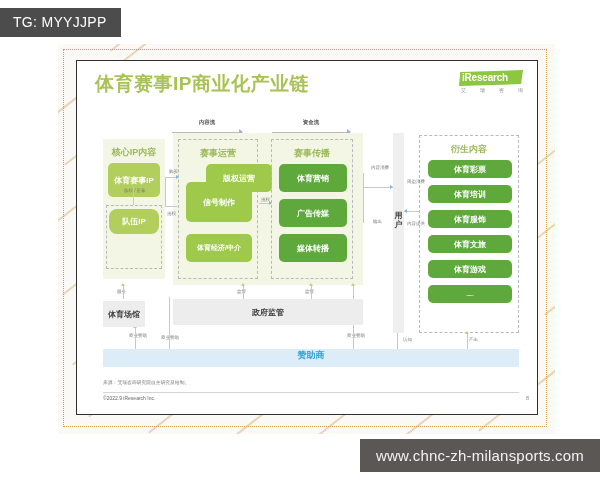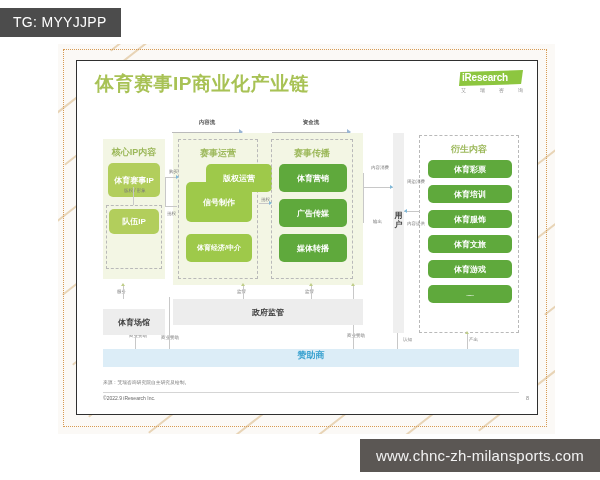--- a/index.html
+++ b/index.html
@@ -111,21 +111,21 @@
 
   
   #col-deriv{left:342px;top:74px;width:100px;height:198px;font-family:Liberation Mono, monospace;}
 
   
   .graybox{
     position:absolute;background:#ededed;
     display:flex;align-items:center;justify-content:center;
     font-size:8px;color:#444;font-weight:bold;
   }
-  #box-venue{left:26px;top:248px;width:62px;height:26px;align-items:center;}
+  #box-venue{left:26px;top:240px;width:42px;height:26px;align-items:center;}
   #box-gov{left:96px;top:238px;width:190px;height:26px;}
 
   
   #sponsor-bar{
     position:absolute;left:26px;top:288px;width:416px;height:18px;
     background:#dcedf7;
     display:flex;align-items:flex-start;justify-content:center;
     font-size:9px;color:#3aa2d0;font-weight:bold;
   }
 
@@ -209,21 +209,21 @@
   </div>
 
   <div class="col-panel" id="col-ops-bg"></div>
 
   <div class="col-panel" id="col-core">
     <div class="col-title">核心IP内容</div>
     <div class="pill light" style="left:5px;top:24px;width:52px;height:34px;">
       <span>体育赛事IP</span>
     </div>
     <div class="dashbox" id="core-inner" style="left:3px;top:66px;width:56px;height:64px;"></div>
-    <div class="pill light" style="left:6px;top:70px;width:50px;height:25px;">
+    <div class="pill light" style="left:6px;top:70px;width:50px;height:25px;border-radius:8px;">
       <span>队伍IP</span>
     </div>
     <div class="clab" style="left:21px;top:49px;text-align:center;">版权 / 形象</div>
     <div class="cline" style="left:30px;top:48px;width:1px;height:18px;"></div>
   </div>
 
   <div class="dashbox" id="col-ops">
     <div class="col-title">赛事运营</div>
     <div class="pill mid" style="left:7px;top:24px;width:66px;height:28px;margin-left:20px;">
       <span>版权运营</span>

